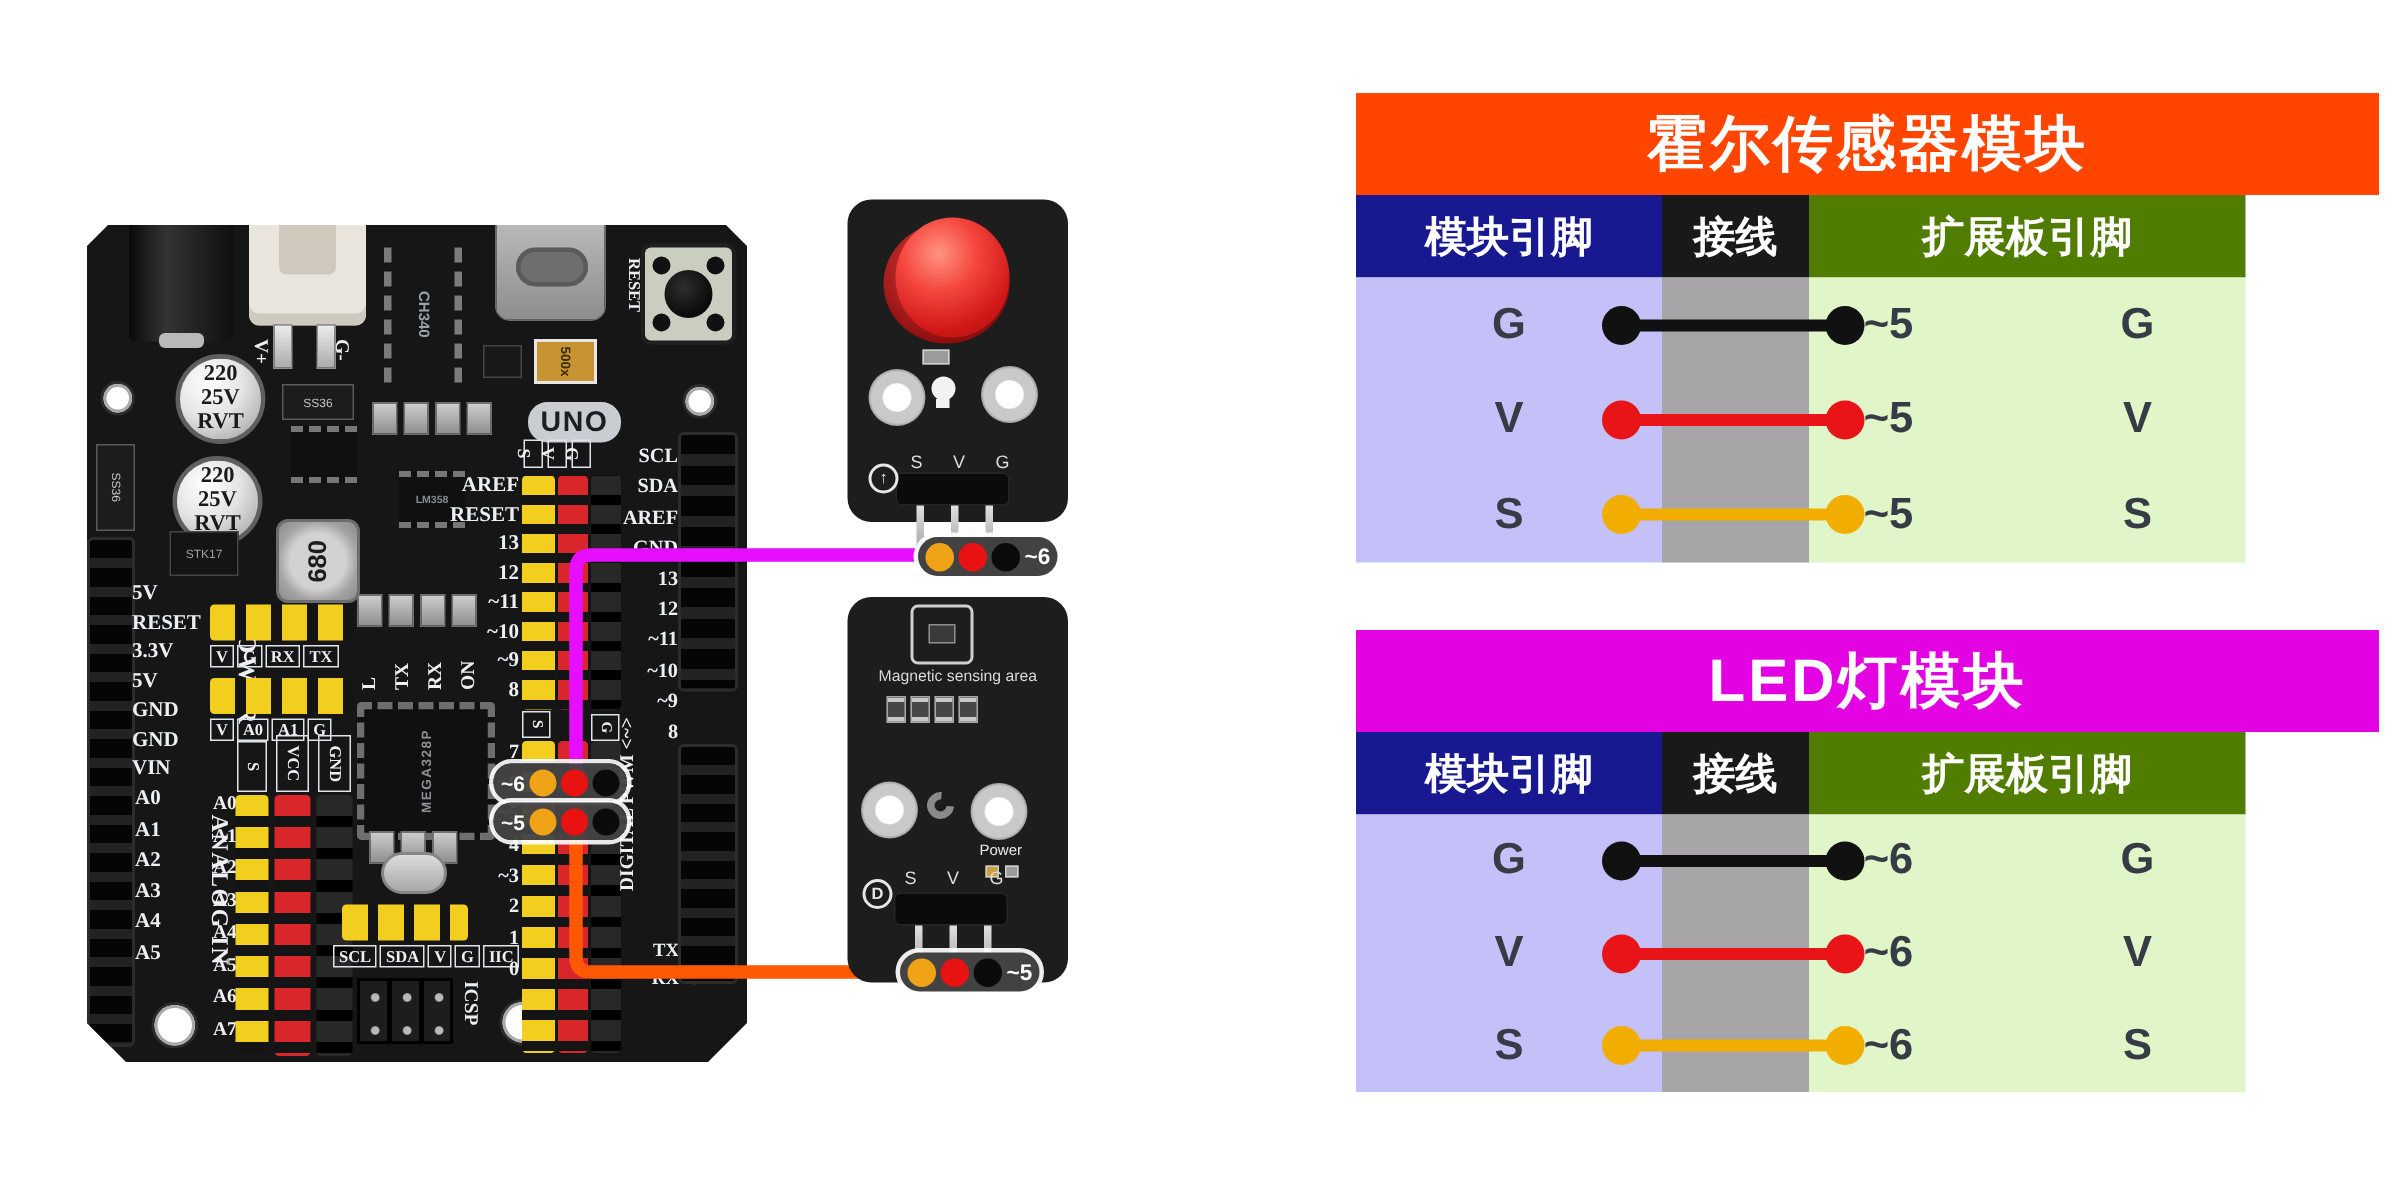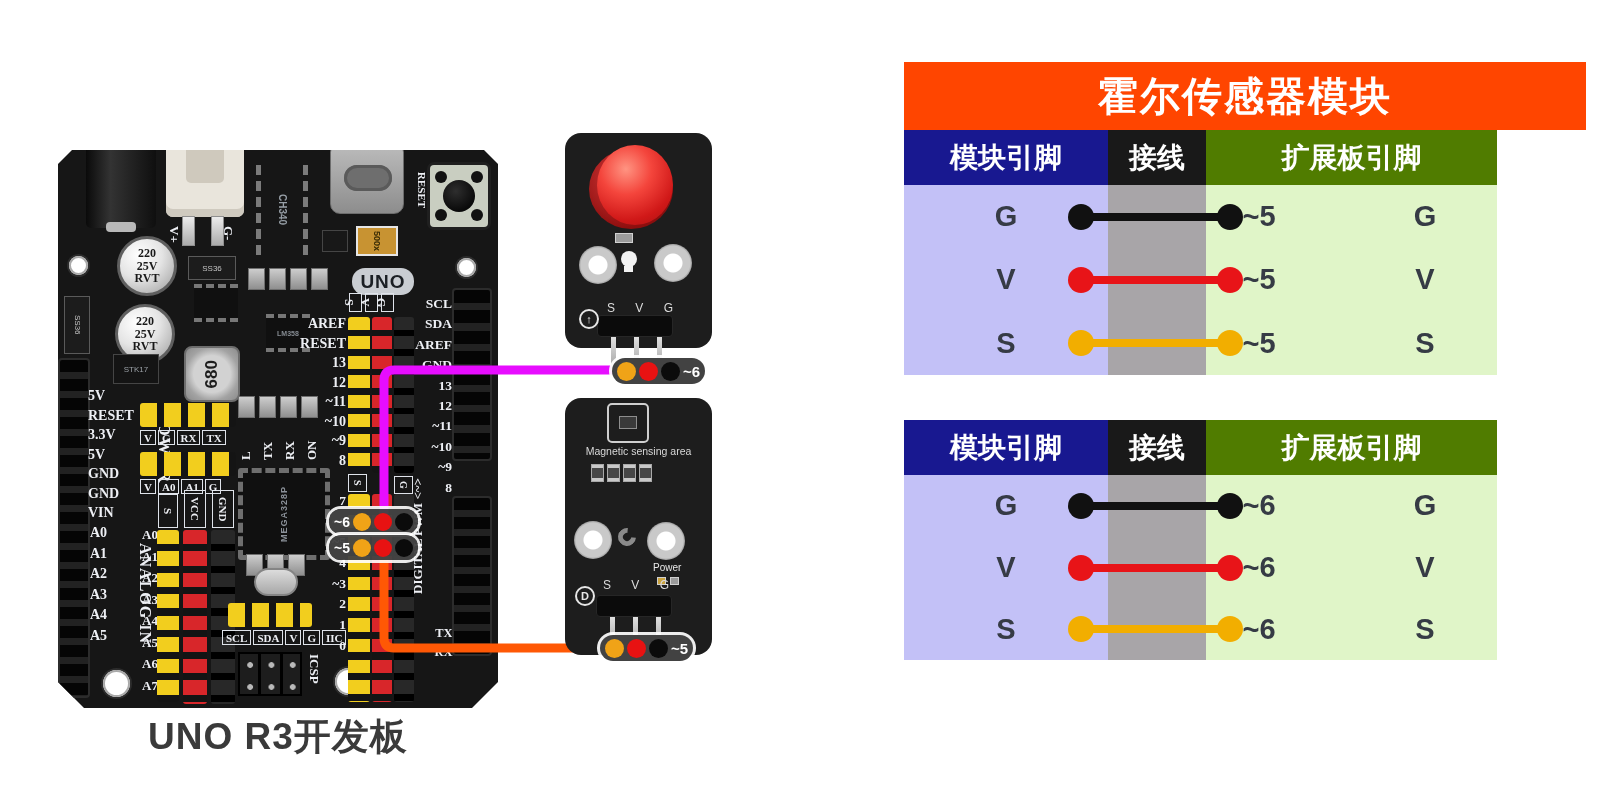--- a/index.html
+++ b/index.html
@@ -21,21 +21,21 @@
   .jack-tip{left:48px;top:72px;width:30px;height:10px;background:#b9b9b9;border-radius:4px;}
   .jst{left:108px;top:-37px;width:78px;height:104px;background:#E9E5DC;border-radius:7px;box-shadow:inset 0 -8px 0 #cfcabf;}
   .jst-slot{left:20px;top:14px;width:38px;height:56px;background:#cfc9bd;border-radius:5px;}
   .jst-leg{top:66px;width:13px;height:30px;background:linear-gradient(180deg,#ececec,#ababab);border:1px solid #8f8f8f;}
   .ch340{left:198px;top:15px;width:52px;height:90px;background:#161616;border-left:5px dashed #7b7b7b;border-right:5px dashed #7b7b7b;display:flex;align-items:center;justify-content:center;color:#98a0a8;font-size:10px;font-weight:bold;}
   .usbc{left:272px;top:-8px;width:74px;height:72px;background:linear-gradient(180deg,#bdbdbd,#8d8d8d);border-radius:10px;border:1px solid #6d6d6d;}
   .usbc-slot{left:13px;top:22px;width:48px;height:26px;background:#6e6e6e;border-radius:13px;box-shadow:inset 0 0 0 3px #5a5a5a;}
   .rst-btn{left:372px;top:15px;width:58px;height:62px;background:#C9CEC1;border-radius:4px;box-shadow:0 0 0 3px #1f1f1f;}
   .rst-dot{width:12px;height:12px;border-radius:50%;background:#111;}
   .rst-cap{left:13px;top:15px;width:32px;height:32px;border-radius:50%;background:radial-gradient(circle at 40% 35%,#2e2e2e,#0a0a0a 70%);}
-  .cap{width:60px;height:60px;border-radius:50%;background:radial-gradient(circle at 35% 30%,#ffffff,#e4e4e4 45%,#bcbcbc 75%,#989898);border:3px solid #5f5f5f;display:flex;align-items:center;justify-content:center;text-align:center;font-family:"Liberation Serif",serif;font-weight:bold;font-size:12px;line-height:1.05;color:#191919;white-space:pre-line;}
+  .cap{width:60px;height:60px;border-radius:50%;background:radial-gradient(circle at 35% 30%,#ffffff,#e4e4e4 45%,#bcbcbc 75%,#989898);border:3px solid #5f5f5f;display:flex;align-items:center;justify-content:center;text-align:center;font-family:"Liberation Serif",serif;font-weight:bold;font-size:15px;line-height:1.05;color:#191919;white-space:pre-line;}
   .ss36{background:#1c1c1c;border:1px solid #5a5a5a;color:#c3c3c3;font-size:8px;display:flex;align-items:center;justify-content:center;}
   .icblk{background:#101010;border-top:4px dashed #777;border-bottom:4px dashed #777;}
   .stk17{left:55px;top:204px;width:46px;height:30px;background:#141414;border:1px solid #454545;color:#9aa0a6;font-size:8px;display:flex;align-items:center;justify-content:center;}
   .ind680{left:126px;top:196px;width:56px;height:56px;background:radial-gradient(circle,#d2d2d2 50%,#a3a3a3 72%,#8b8b8b);border:2px solid #6d6d6d;border-radius:8px;display:flex;align-items:center;justify-content:center;}
   .ind680 span{font-size:17px;font-weight:bold;color:#1d1d1d;}
   .fuse{left:298px;top:76px;width:42px;height:30px;background:#C89332;border:2px solid #e6e6e6;display:flex;align-items:center;justify-content:center;color:#3a2c05;font-size:9px;font-weight:bold;}
   .m7{left:264px;top:80px;width:26px;height:22px;background:#181818;border:1px solid #454545;}
   .unologo{left:294px;top:118px;width:62px;height:27px;background:#C9CDD2;border-radius:13px;display:flex;align-items:center;justify-content:center;font-weight:bold;font-size:19px;color:#1b1f24;letter-spacing:1px;}
   .smdrow{display:flex;gap:4px;}
   .smdrow span{position:static;width:17px;height:22px;background:linear-gradient(180deg,#cdcdcd,#8f8f8f);border:1px solid #6f6f6f;}
@@ -431,21 +431,20 @@
       <span style="position:static;display:flex;gap:3px;">
 
       <span class="dot" style="background: rgb(240, 163, 23);"></span>
           <span class="dot" style="background: rgb(232, 18, 18);"></span>
           <span class="dot" style="background: rgb(11, 11, 11);"></span>
         </span>
       <span class="lbl" style="position:static;">~5</span>
     </div>
   </div>
 
-  <div class="caption">UNO R3开发板</div>
 
   <div class="wtable" style="top:62px;">
     <div class="wtitle" style="background: rgb(255, 69, 0);">霍尔传感器模块</div>
     <div class="whead">
       <div class="hc hc0" style="background: rgb(24, 24, 144);">模块引脚</div>
       <div class="hc hc1" style="background: rgb(25, 25, 25);">接线</div>
       <div class="hc hc2" style="background: rgb(80, 124, 0);">扩展板引脚</div>
     </div>
     <div class="wbody" style="height:190px;">
       <div class="bcol bc0" style="background: rgb(195, 193, 247);"></div>
@@ -481,20 +480,21 @@
               <div class="dot dR" style="background: rgb(242, 174, 0);"></div>
             </div>
             <div class="cell c-bpin">~5</div>
             <div class="cell c-bname">S</div>
           </div>
         </div>
     </div>
   </div>
 
   <div class="wtable" style="top:420px;">
+    <div class="wtitle" style="background: rgb(226, 2, 226);">LED灯模块</div>
     <div class="whead">
       <div class="hc hc0" style="background: rgb(24, 24, 144);">模块引脚</div>
       <div class="hc hc1" style="background: rgb(25, 25, 25);">接线</div>
       <div class="hc hc2" style="background: rgb(80, 124, 0);">扩展板引脚</div>
     </div>
     <div class="wbody" style="height:185px;">
       <div class="bcol bc0" style="background: rgb(195, 193, 247);"></div>
       <div class="bcol bc1" style="background: rgb(168, 165, 168);"></div>
       <div class="bcol bc2" style="background: rgb(224, 245, 200);"></div>
       <div class="wrows">

